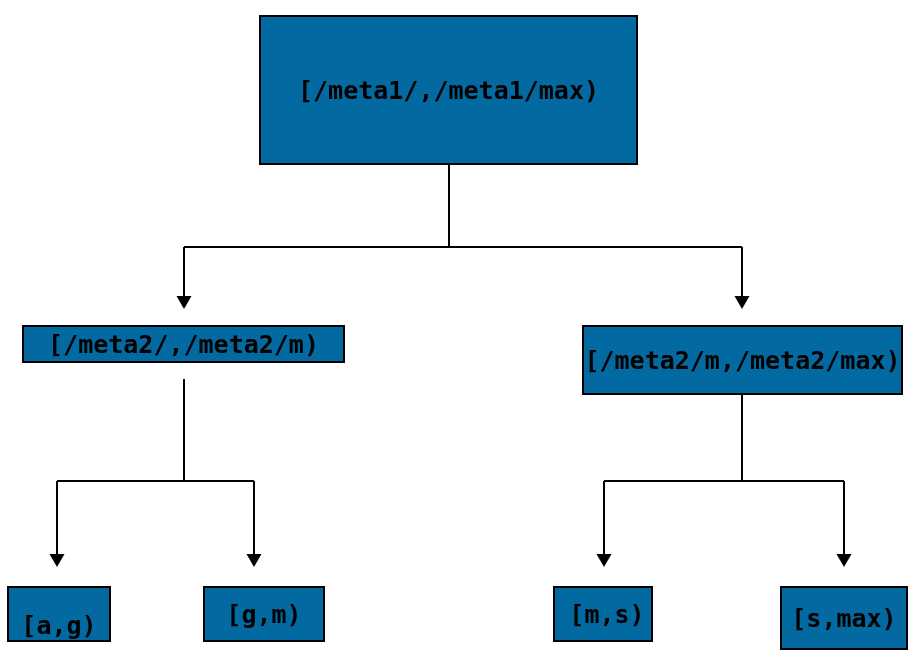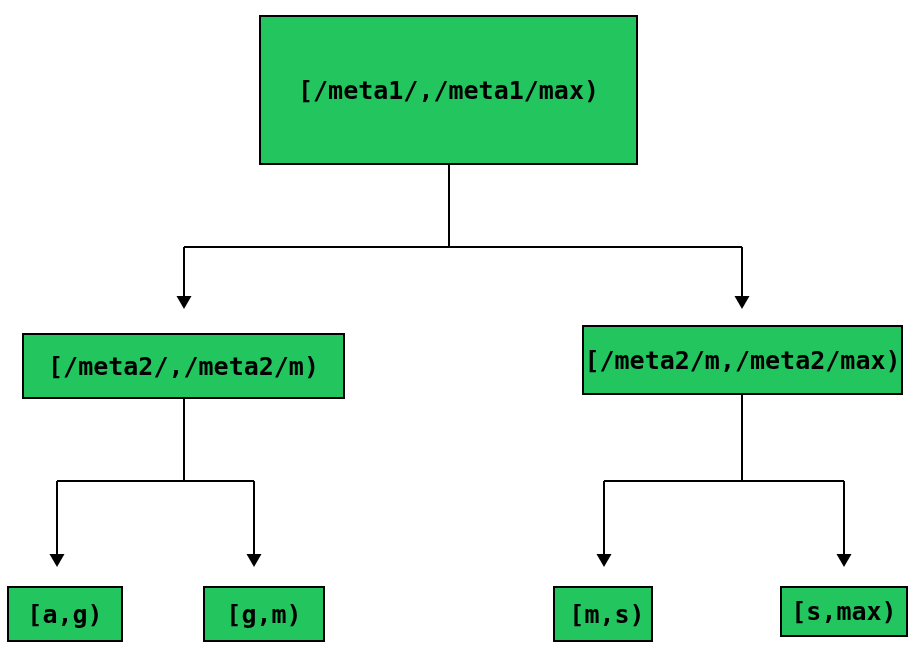--- a/index.html
+++ b/index.html
@@ -20,36 +20,36 @@
     left: 0;
     top: 0;
     width: 912px;
     height: 652px;
     display: block;
   }
   .node {
     position: absolute;
     box-sizing: border-box;
     border: 2px solid #000000;
-    background: #22c55e;
+    background: #0369a1;
     color: #000000;
     display: flex;
     align-items: center;
     justify-content: center;
     font-weight: bold;
     font-size: 25px;
     white-space: nowrap;
   }
   .node-root      { left: 259px; top: 15px;  width: 379px; height: 150px; }
-  .node-mid-left  { left: 22px;  top: 333px; width: 323px; height: 66px; }
+  .node-mid-left  { left: 22px;  top: 325px; width: 323px; height: 38px; }
   .node-mid-right { left: 582px; top: 325px; width: 321px; height: 70px; }
-  .node-leaf-ag   { left: 7px;   top: 586px; width: 116px; height: 56px; }
+  .node-leaf-ag   { left: 7px;   top: 586px; width: 104px; height: 56px; align-items: flex-end; }
   .node-leaf-gm   { left: 203px; top: 586px; width: 122px; height: 56px; }
   .node-leaf-ms   { left: 553px; top: 586px; width: 100px; height: 56px; padding-left: 8px; }
-  .node-leaf-smax { left: 780px; top: 586px; width: 128px; height: 51px; }
+  .node-leaf-smax { left: 780px; top: 586px; width: 128px; height: 64px; }
 </style>
 </head>
 <body>
 
 <div class="canvas">
 
   <svg class="edges-layer" width="912" height="652" viewBox="0 0 912 652" fill="none" stroke="#000000" stroke-width="2">
 
     <g>
       <path d="M449,165 V247"></path>

